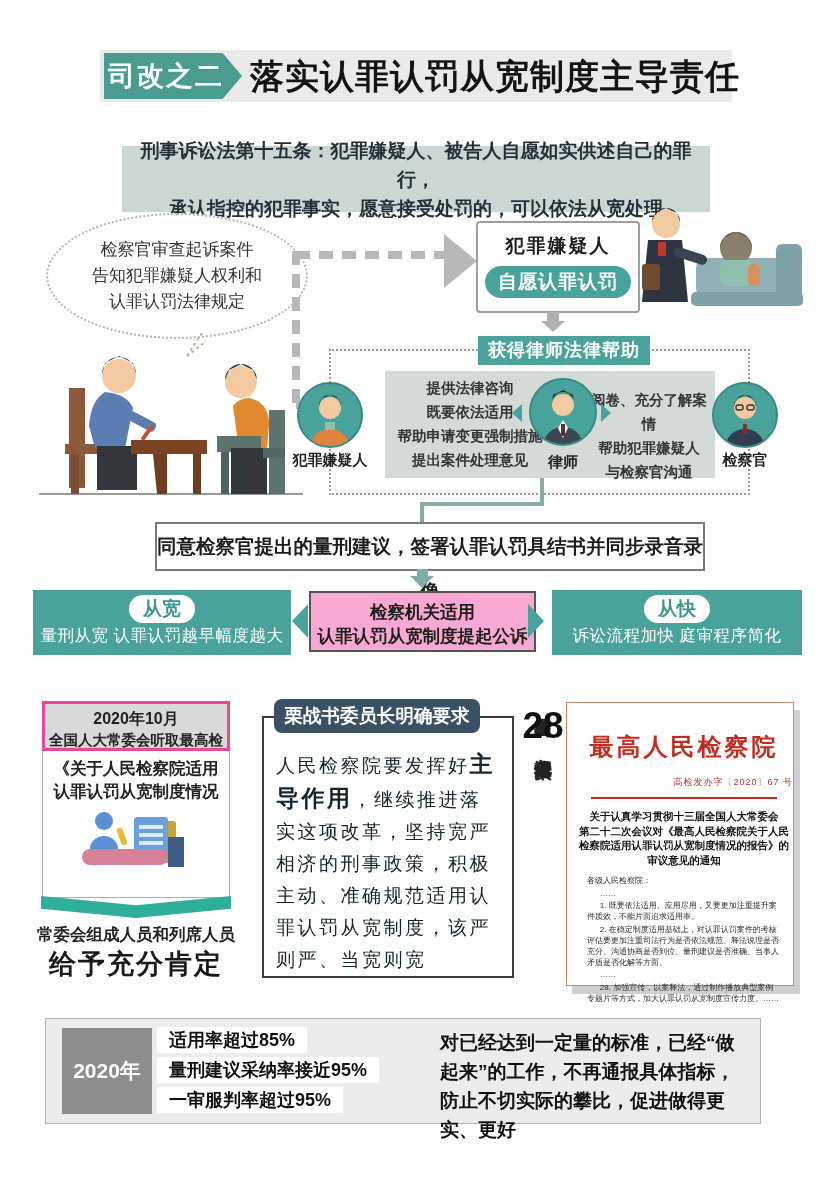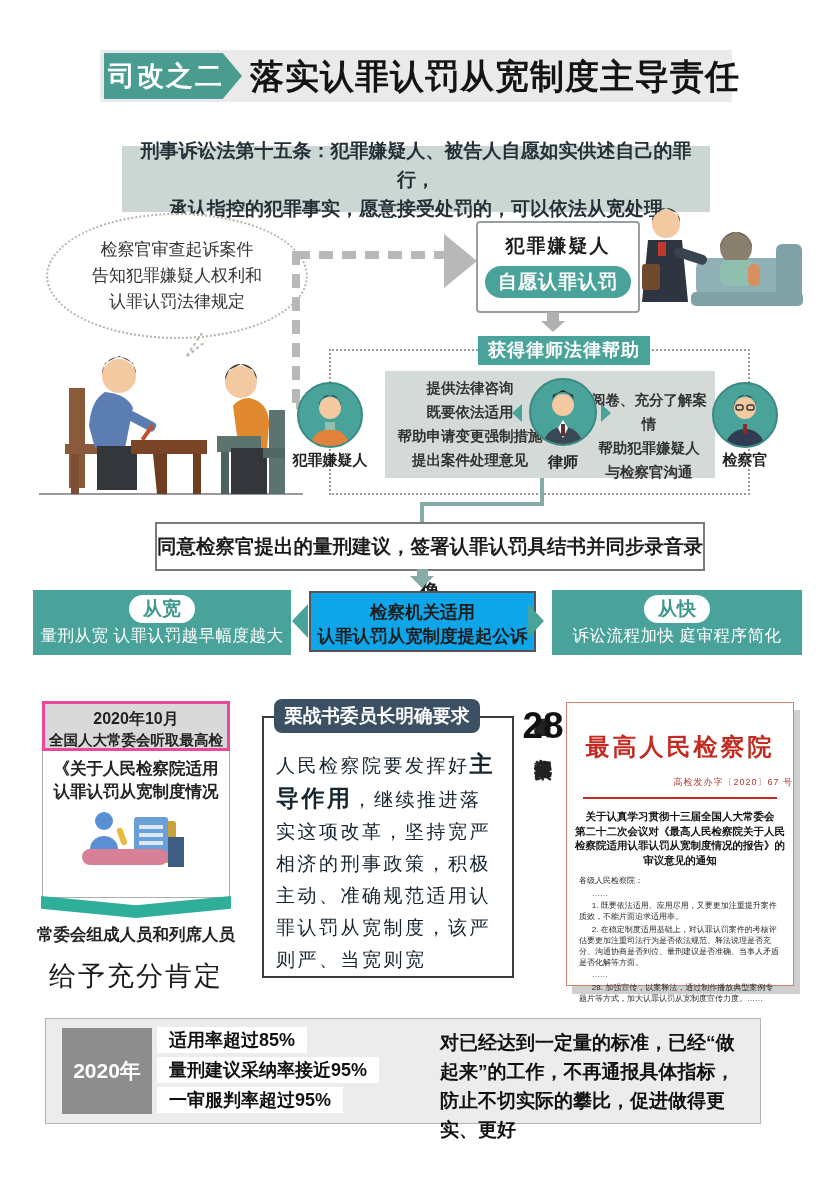--- a/index.html
+++ b/index.html
@@ -53,45 +53,45 @@
   .teal-shaft{left:417px;top:569px;width:11px;height:7px;background:#85aca7;}
   .teal-head{left:410px;top:576px;border-left:12px solid transparent;border-right:12px solid transparent;border-top:12px solid #85aca7;}
   .outcome{background:#4aa39a;text-align:center;color:#fff;}
   .o-left{left:33px;top:590px;width:258px;height:65px;}
   .o-right{left:552px;top:590px;width:250px;height:65px;}
   .o-pill{display:inline-block;margin-top:5px;background:#fff;color:#3f968d;font-size:19px;font-weight:bold;
           border-radius:15px;height:28px;line-height:28px;padding:0 14px;}
   .o-text{margin-top:2px;font-size:16.5px;font-weight:normal;letter-spacing:.5px;}
   .chv-left{left:292px;top:604px;border-top:17px solid transparent;border-bottom:17px solid transparent;border-right:16px solid #4aa39a;}
   .chv-right{left:528px;top:604px;border-top:17px solid transparent;border-bottom:17px solid transparent;border-left:16px solid #4aa39a;}
-  .o-center{left:309px;top:591px;width:227px;height:61px;background:#0ea5e9;border:2px solid #555;box-sizing:border-box;
+  .o-center{left:309px;top:591px;width:227px;height:61px;background:#f9a8d4;border:2px solid #555;box-sizing:border-box;
             text-align:center;font-size:17.5px;font-weight:bold;color:#1c1c1c;padding-top:7px;line-height:24px;}
   
   .npc-header{left:42px;top:701px;width:188px;height:50px;background:#d9d9d9;border:3px solid #ec4899;
               text-align:center;padding-top:3px;box-sizing:border-box;}
   .npc-header .l1{font-size:16px;font-weight:bold;line-height:23px;}
   .npc-header .l2{font-size:14.5px;font-weight:bold;line-height:21px;}
   .npc-body{left:42px;top:751px;width:188px;height:147px;background:#fff;border:1px solid #adadad;border-top:none;
             text-align:center;box-sizing:border-box;padding-top:6px;}
   .npc-body .rl{font-size:16.5px;font-weight:bold;line-height:23px;color:#222;}
   .ribbon{left:41px;top:896px;width:190px;height:22px;background:#2fae9a;
           clip-path:polygon(0 0,50% 42%,100% 0,100% 58%,50% 100%,0 58%);}
   .npc-foot1{left:27px;top:924px;width:218px;text-align:center;font-size:16.5px;font-weight:bold;color:#222;}
-  .npc-foot2{left:27px;top:946px;width:218px;text-align:center;font-size:27px;font-weight:normal;color:#1a1a1a;letter-spacing:2px;margin-top:12px;}
+  .npc-foot2{left:27px;top:946px;width:218px;text-align:center;font-size:27px;font-weight:bold;color:#1a1a1a;letter-spacing:2px;}
   .quote-box{left:262px;top:716px;width:252px;height:262px;background:#fff;border:2px solid #3b3b3b;box-sizing:border-box;}
   .quote-tab{left:274px;top:699px;width:206px;height:34px;background:#3c5064;border-radius:8px;color:#fff;
              text-align:center;line-height:34px;font-size:18.5px;font-weight:bold;z-index:2;}
   .quote-text{left:276px;top:748px;width:226px;font-family:"Liberation Serif","DejaVu Serif",serif;
               font-size:19px;line-height:32px;letter-spacing:2.5px;color:#15242e;}
   .quote-text b{font-size:23px;font-family:"Liberation Sans",sans-serif;}
   .strip{left:524px;top:704px;width:38px;height:268px;display:flex;flex-direction:column;align-items:center;z-index:2;}
   .v-text{writing-mode:vertical-rl;text-orientation:upright;font-size:17.5px;font-weight:bold;color:#222;line-height:38px;letter-spacing:.5px;}
   .strip .num{font-size:37px;font-weight:bold;color:#111;line-height:38px;}
   .doc-shadow{left:572px;top:710px;width:228px;height:284px;background:#cfcfcf;}
-  .doc-page{left:566px;top:702px;width:228px;height:284px;background:#fff;border:1px solid #d4836a;box-sizing:border-box;}
+  .doc-page{left:566px;top:702px;width:228px;height:284px;background:#fff;border:1px solid #d4836a;box-sizing:border-box;padding-left:8px;}
   .doc-agency{margin-top:28px;text-align:center;font-family:"Liberation Serif","DejaVu Serif",serif;
               font-size:24px;font-weight:bold;color:#c42b20;letter-spacing:3px;}
   .doc-no{margin-top:13px;text-align:right;font-size:9px;color:#b5382c;letter-spacing:1px;}
   .doc-line{margin:8px 16px 0;height:2px;background:#c42b20;}
   .doc-title{margin-top:10px;text-align:center;font-size:10.5px;font-weight:bold;line-height:14.5px;color:#111;}
   .doc-body{margin:8px 12px 0;font-size:8px;color:#2a2a2a;line-height:11px;}
   .doc-body p{margin:1.5px 0;text-indent:1.6em;}
   .doc-body p.noindent{text-indent:0;}
   
   .stats-box{left:45px;top:1018px;width:716px;height:106px;background:#ececec;border:1px solid #b3b3b3;box-sizing:border-box;}

